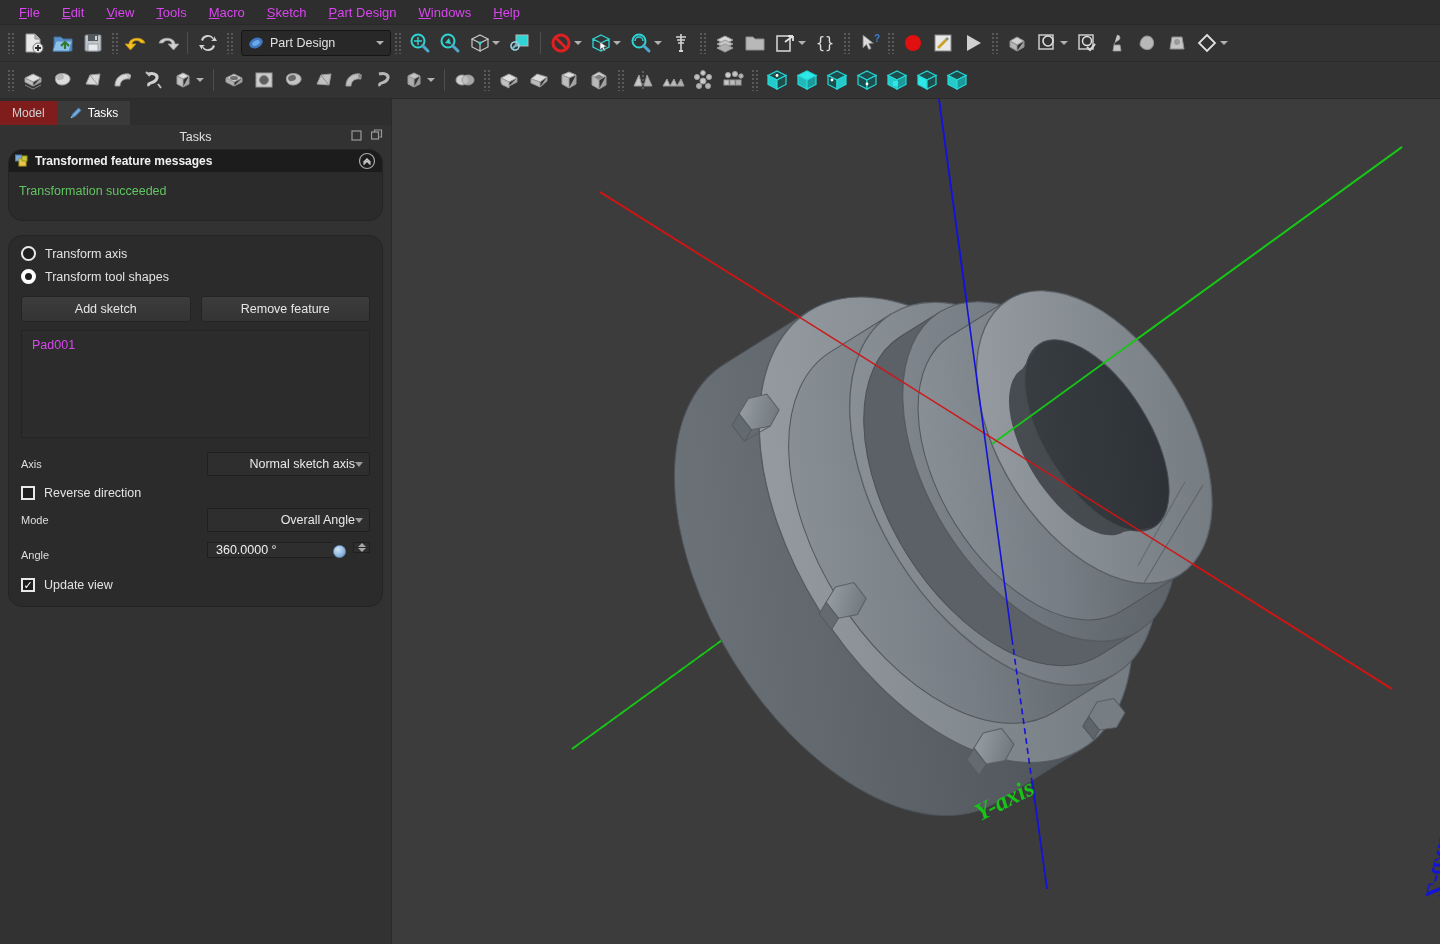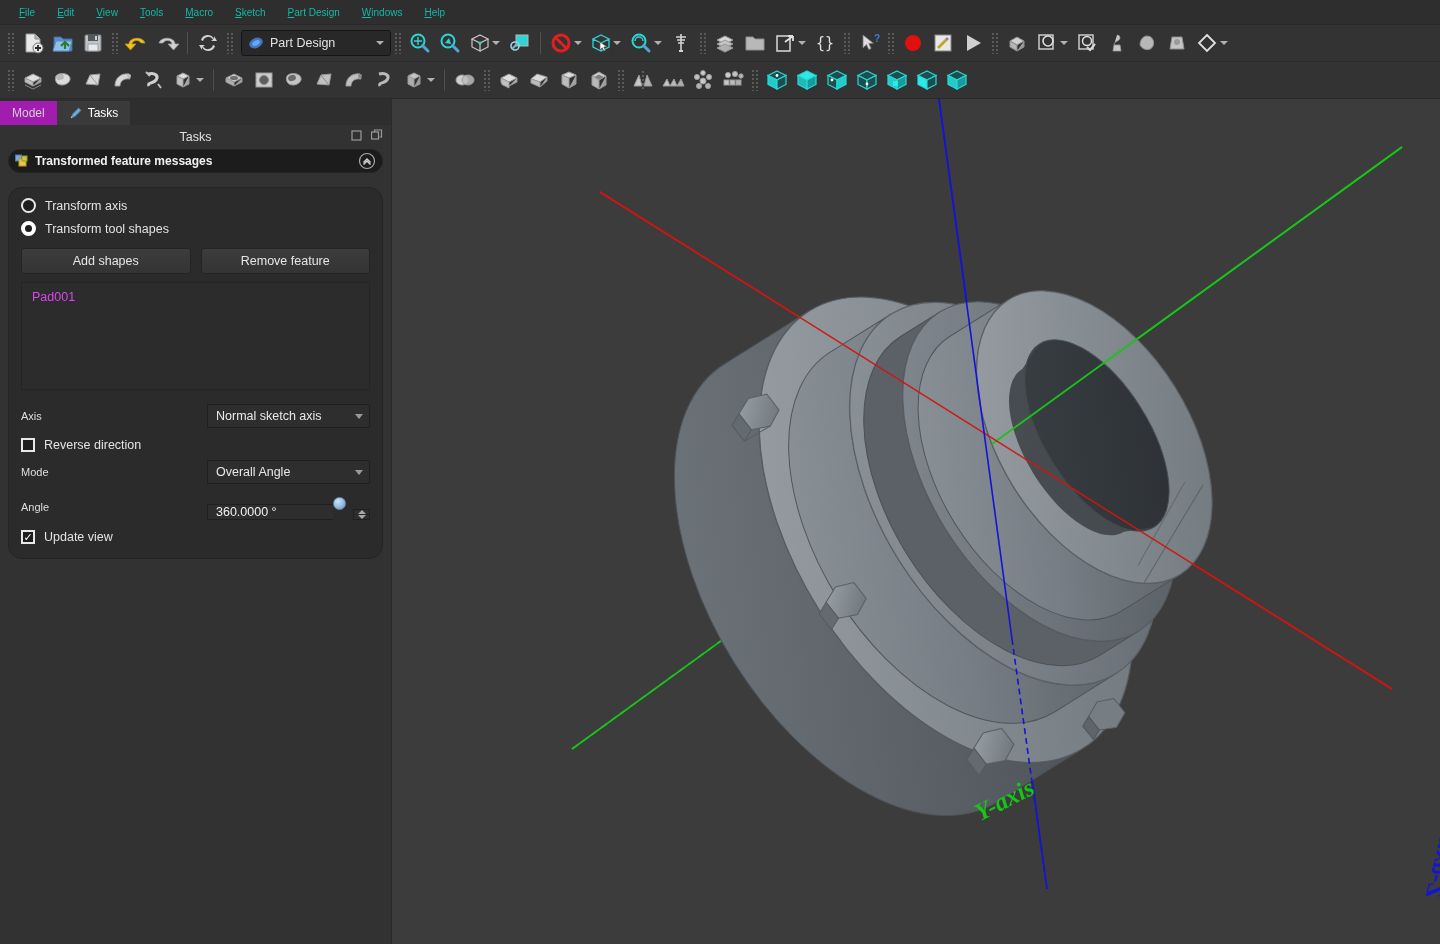--- a/index.html
+++ b/index.html
@@ -17,22 +17,22 @@
   .menubar {
     height: 25px;
     background: #2e2e2e;
     display: flex;
     align-items: center;
     padding-left: 8px;
     border-bottom: 1px solid #282828;
   }
   .menu-item {
     padding: 3px 11px;
-    font-size: 10px;
-    color: #14b8a6;
+    font-size: 13px;
+    color: #d946ef;
     cursor: default;
     white-space: nowrap;
   }
   .menu-item u { text-decoration: underline; }
 
   
   .toolbar-row {
     height: 37px;
     background: #333333;
     display: flex;
@@ -111,21 +111,21 @@
     align-items: flex-end;
     background: #2e2e2e;
     padding-left: 0px;
   }
   .tab {
     height: 24px;
     display: flex; align-items: center; gap: 5px;
     padding: 0 12px;
     font-size: 12px;
     color: #cfcfcf;
-    background: #a21caf;
+    background: #7f1d1d;
     cursor: default;
   }
   .tab.active {
     background: #3a3a3a;
     color: #ffffff;
   }
   .panel-title {
     height: 24px;
     display: flex; align-items: center;
     justify-content: center;
@@ -238,32 +238,33 @@
   .combo {
     flex: 1; height: 24px;
     background: #2e2e2e;
     border: 1px solid #1f1f1f;
     border-radius: 2px;
     display: flex; align-items: center;
     padding: 0 6px 0 8px;
     font-size: 12.5px; color: #e8e8e8;
     cursor: default;
     position: relative;
+    text-align: right;
   }
   .combo .cval { flex: 1; }
   .combo .carrow {
     width: 0; height: 0;
     border-left: 4px solid transparent;
     border-right: 4px solid transparent;
     border-top: 5px solid #9a9a9a;
   }
 
   .spin {
     flex: 1; height: 26px;
-    display: flex; align-items: flex-end;
+    display: flex; align-items: flex-start;
     position: relative;
     gap: 20px;
   }
   .spin .sval {
     flex: 1;
     background: #2e2e2e;
     border: 1px solid #1f1f1f;
     border-right: none;
     display: flex; align-items: center;
     padding-left: 8px;
@@ -836,36 +837,39 @@
           </svg>
           <span class="gtitle">Transformed feature messages</span>
           <span class="collapse-btn">
             <svg width="18" height="18" viewBox="0 0 18 18">
               <circle cx="9" cy="9" r="7.5" fill="none" stroke="#a8a8a8" stroke-width="1.2"></circle>
               <path d="M5.5 10.5 L9 7 L12.5 10.5" fill="none" stroke="#d0d0d0" stroke-width="1.5"></path>
               <path d="M5.5 12.5 L9 9 L12.5 12.5" fill="none" stroke="#d0d0d0" stroke-width="1.5"></path>
             </svg>
           </span>
         </div>
+        <div class="group-content" style="padding:0;">
+          <div class="msg-ok">Transformation succeeded</div>
+        </div>
       </div>
 
       <div class="group">
         <div class="group-content">
 
           <div class="radio-row">
             <span class="radio"></span>
             <span class="rlabel">Transform axis</span>
           </div>
           <div class="radio-row">
             <span class="radio checked"></span>
             <span class="rlabel">Transform tool shapes</span>
           </div>
 
           <div class="btn-duo">
-            <div class="btn">Add shapes</div>
+            <div class="btn">Add sketch</div>
             <div class="btn">Remove feature</div>
           </div>
 
           <div class="featlist">
             <div class="item">Pad001</div>
           </div>
 
           <div class="frow">
             <span class="flabel">Axis</span>
             <div class="combo">

